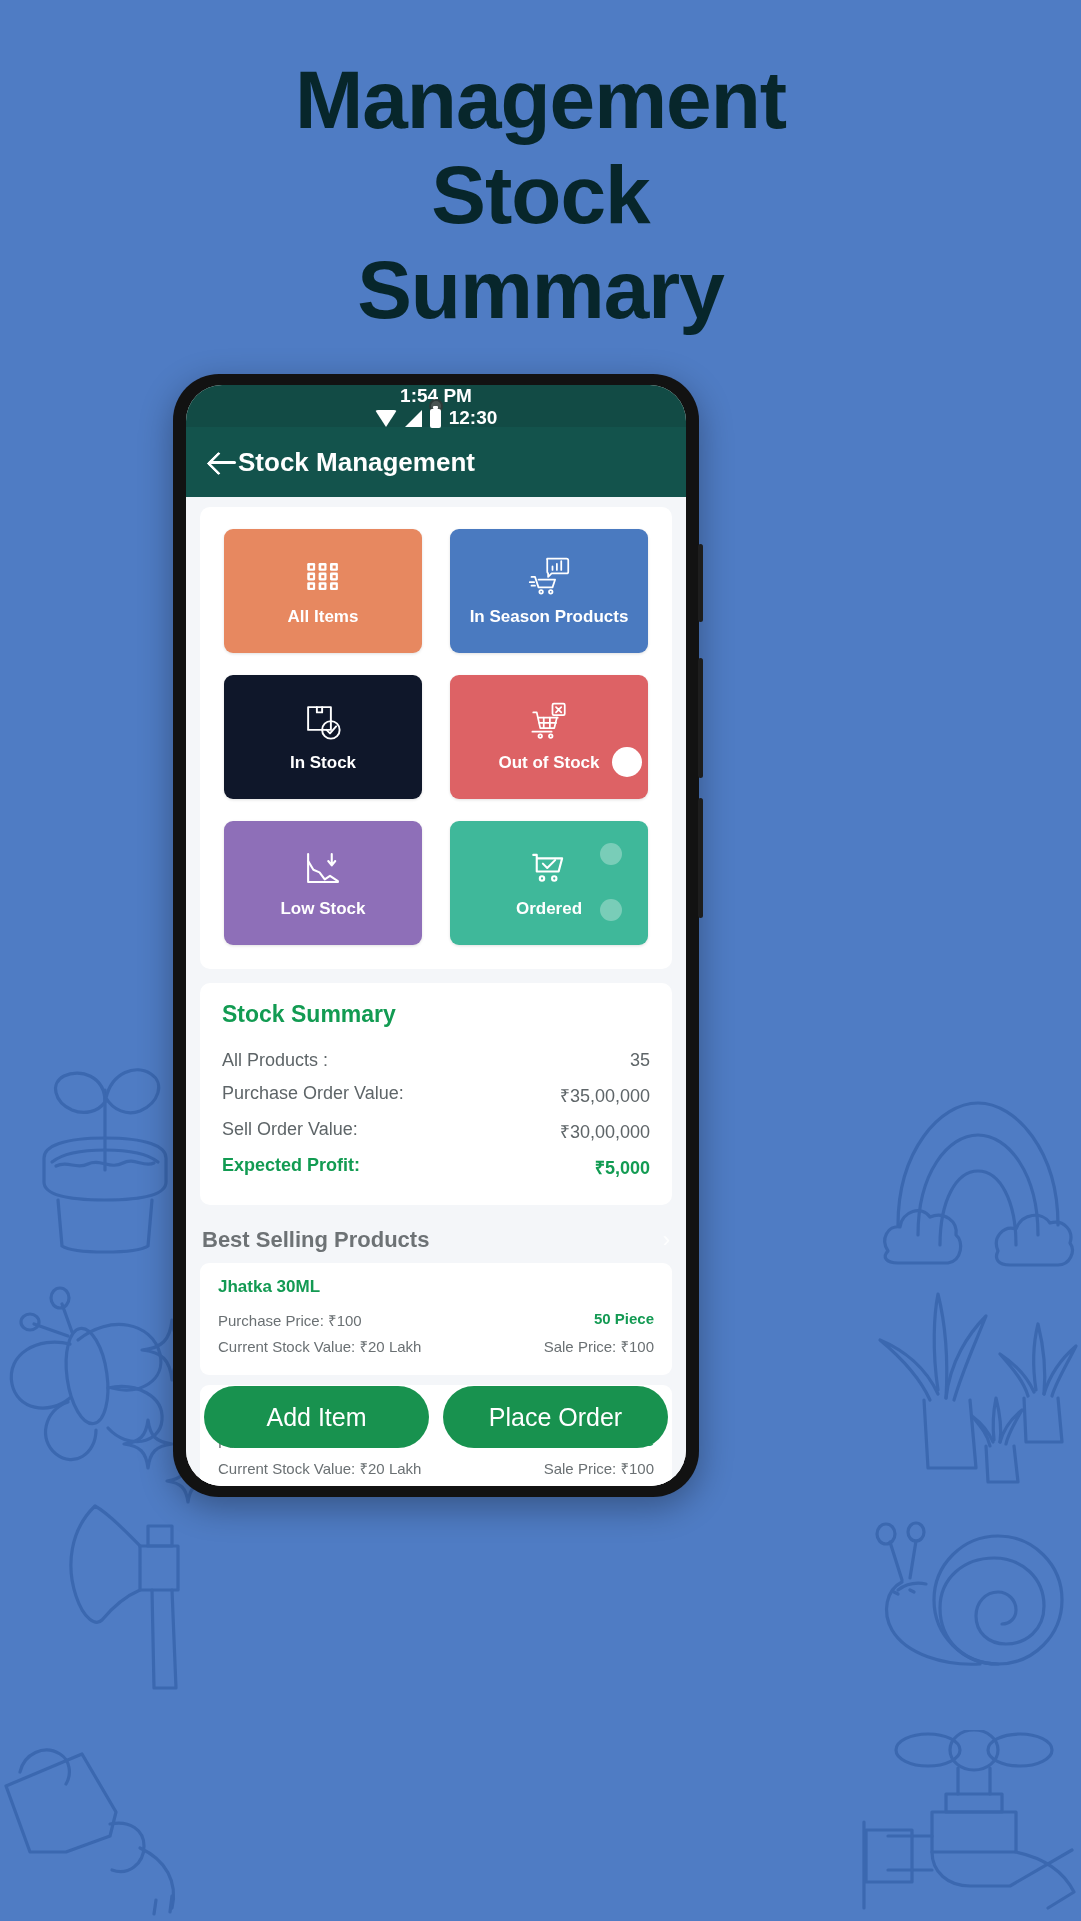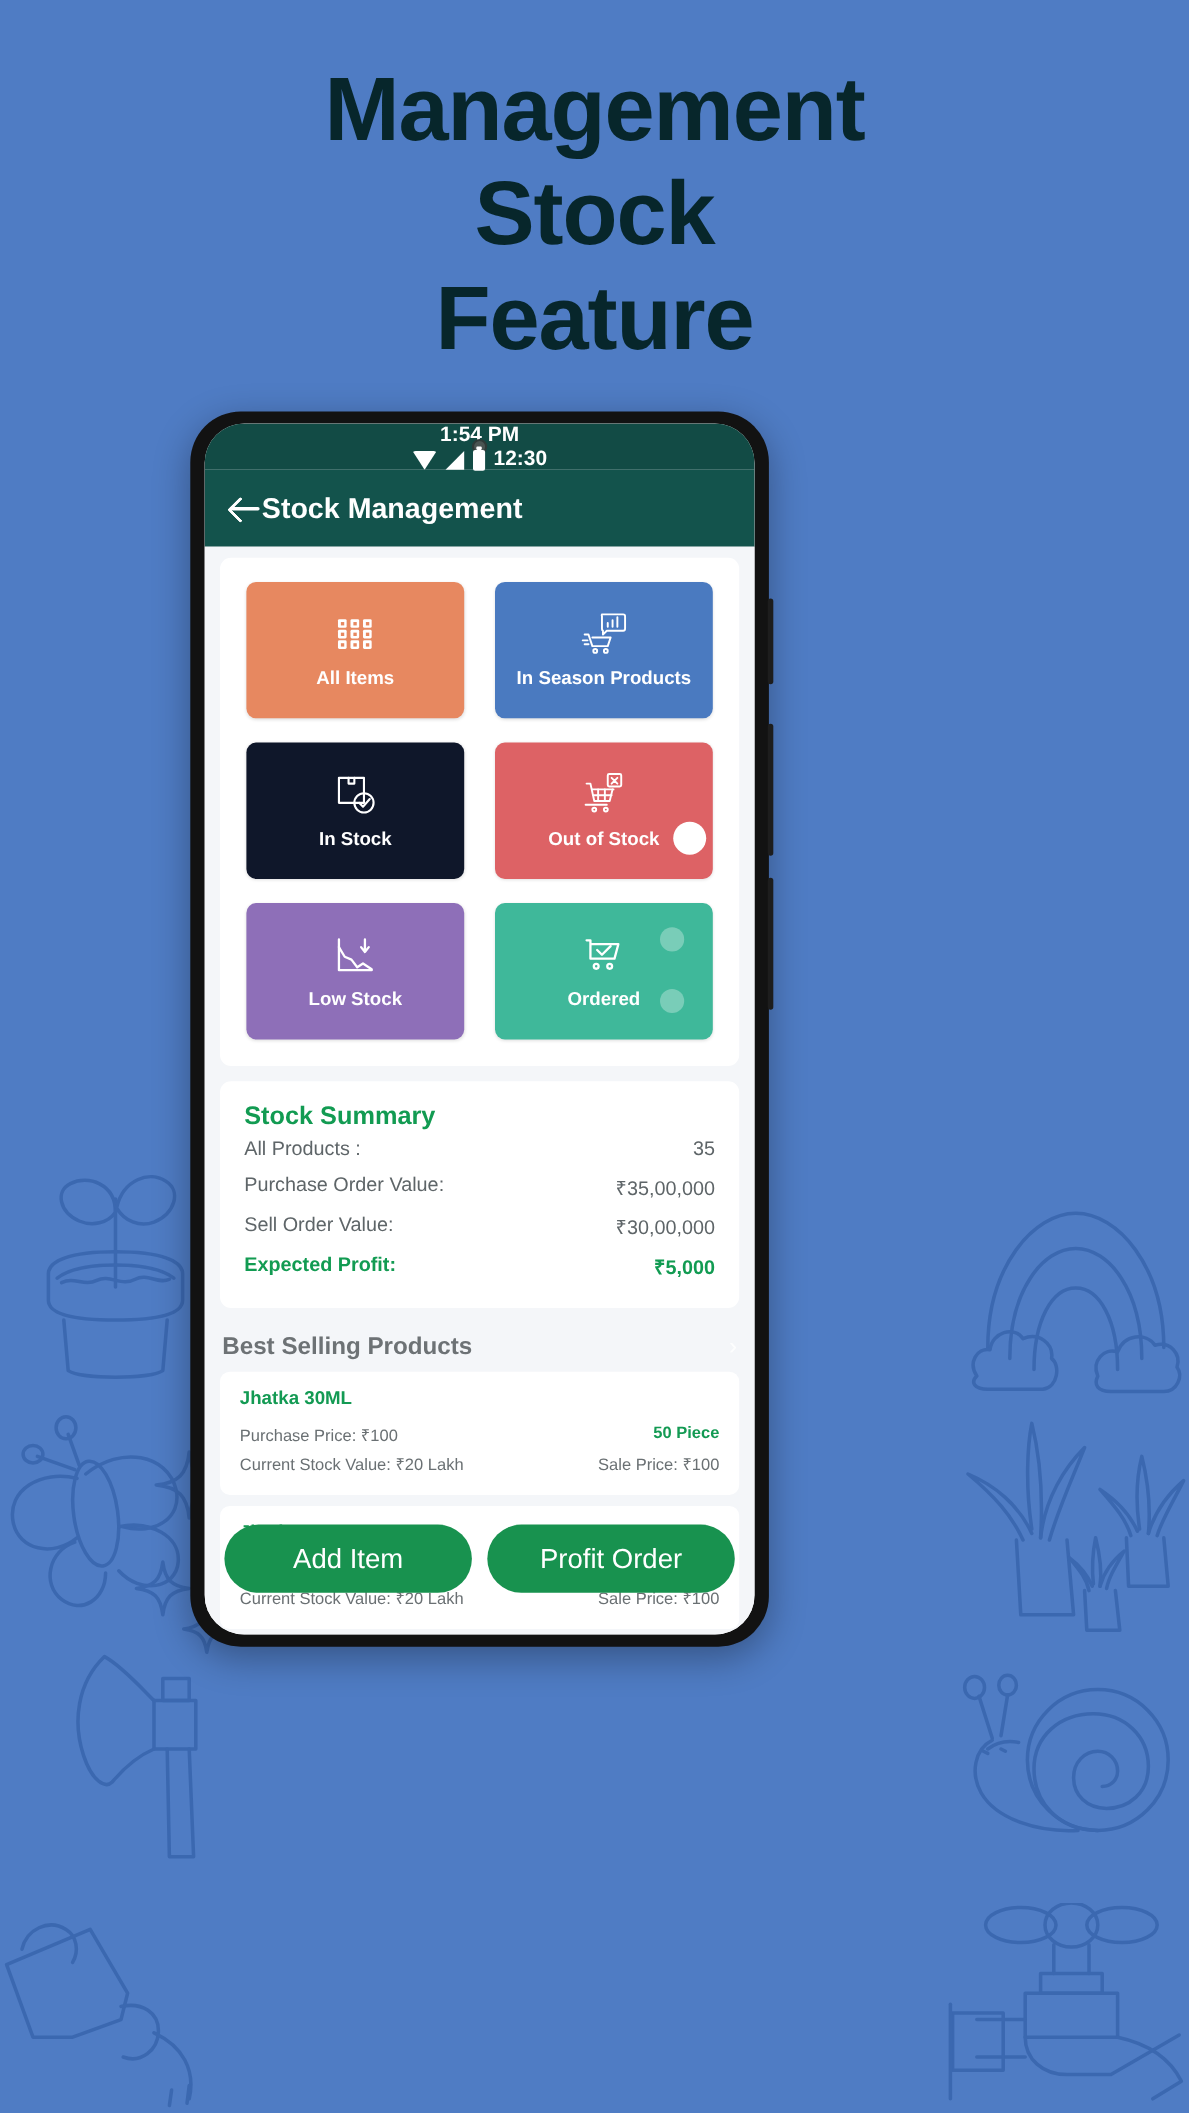--- a/index.html
+++ b/index.html
@@ -170,20 +170,21 @@
 
   
   .summary-card {
     background:#fff;
     margin: 14px 14px 0 14px;
     border-radius: 10px;
     padding: 18px 22px 20px 22px;
   }
   .summary-title {
     color:#129b52; font-size:23px; font-weight:bold;
+    margin-bottom: 16px;
   }
   .summary-row {
     display:flex; justify-content:space-between;
     font-size:18px; color:#5e6568;
     padding: 6px 0;
   }
   .summary-row .v { color:#5e6568; }
   .summary-row.profit .k,
   .summary-row.profit .v { color:#129b52; font-weight:bold; }
 
@@ -328,21 +329,21 @@
     <path class="doodle" d="M8 100 L54 100 L54 152 L8 152 Z"></path>
     <path class="doodle" d="M6 92 L6 178"></path>
     <path class="doodle" d="M74 122 C74 142 90 156 112 156 L152 156 L214 120"></path>
     <path class="doodle" d="M158 122 C186 128 206 142 216 162 L190 178"></path>
   </svg>
 </div>
 
 <div class="headline">
   <div>Management</div>
   <div>Stock</div>
-  <div>Feature</div>
+  <div>Summary</div>
 </div>
 
 <div class="phone">
   <div class="side-btn b1"></div>
   <div class="side-btn b2"></div>
   <div class="side-btn b3"></div>
 
   <div class="phone-inner">
 
     <div class="statusbar">
@@ -509,18 +510,18 @@
           <span class="r hl">50 Piece</span>
         </div>
         <div class="prod-row">
           <span class="l">Current Stock Value: ₹20 Lakh</span>
           <span class="r">Sale Price: ₹100</span>
         </div>
       </div>
 
       <div class="bottom-bar">
         <button class="action-btn">Add Item</button>
-        <button class="action-btn">Profit Order</button>
+        <button class="action-btn">Place Order</button>
       </div>
 
     </div>
   </div>
 </div>
 
 </body></html>

